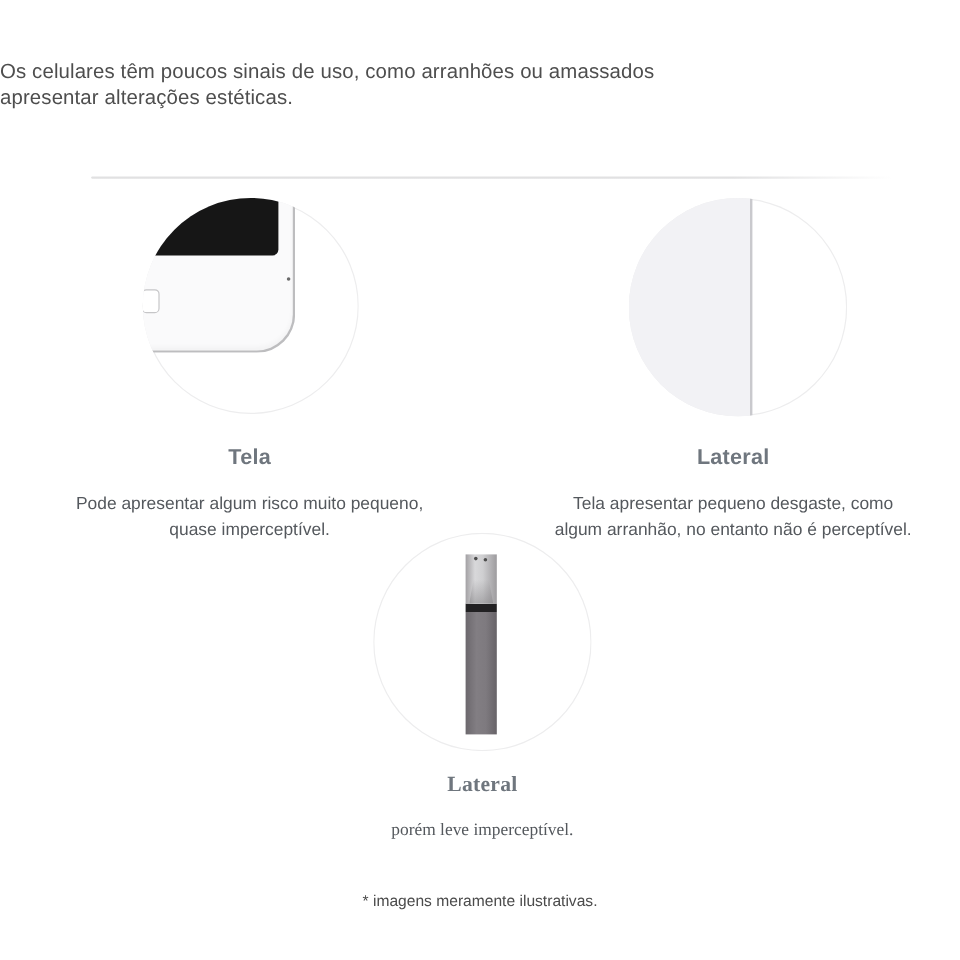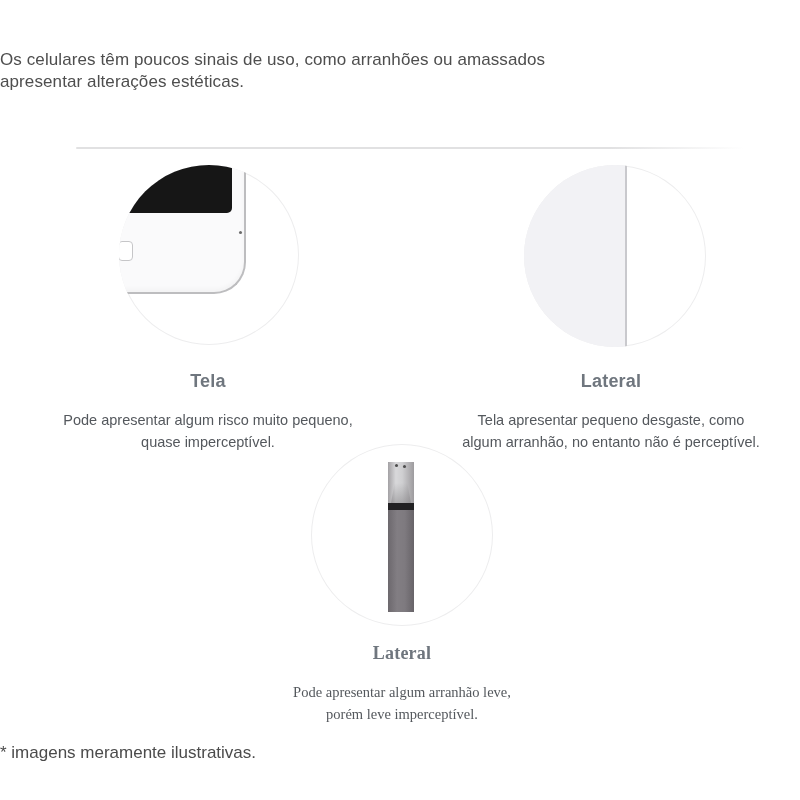--- a/index.html
+++ b/index.html
@@ -88,21 +88,21 @@
     font-size:18px; line-height:20px; font-weight:700;
     color:#6f767e; letter-spacing:0.2px;
   }
   .col-desc {
     margin-top:19px; font-size:14.5px; line-height:21.5px; color:#54585d;
   }
 
   
   .footnote {
     position:absolute; top:743px; left:0; width:800px;
-    font-size:17px; color:#4b4b4b;
+    text-align:center; font-size:13px; color:#4b4b4b;
   }
 </style>
 </head>
 <body>
 
 <div class="canvas">
 
   <div class="intro">
     <div>Os celulares têm poucos sinais de uso, como arranhões ou amassados</div>
     <div>apresentar alterações estéticas.</div>
@@ -146,20 +146,19 @@
     <div class="col-title">Lateral</div>
     <div class="col-desc">
       <div>Tela apresentar pequeno desgaste, como</div>
       <div>algum arranhão, no entanto não é perceptível.</div>
     </div>
   </div>
 
   <div class="col" id="col-lateral">
     <div class="col-title">Lateral</div>
     <div class="col-desc">
-      <div>Pode apresentar algum arranhão leve,</div>
       <div>porém leve imperceptível.</div>
     </div>
   </div>
 
   <div class="footnote">* imagens meramente ilustrativas.</div>
 
 </div>
 
 </body></html>

